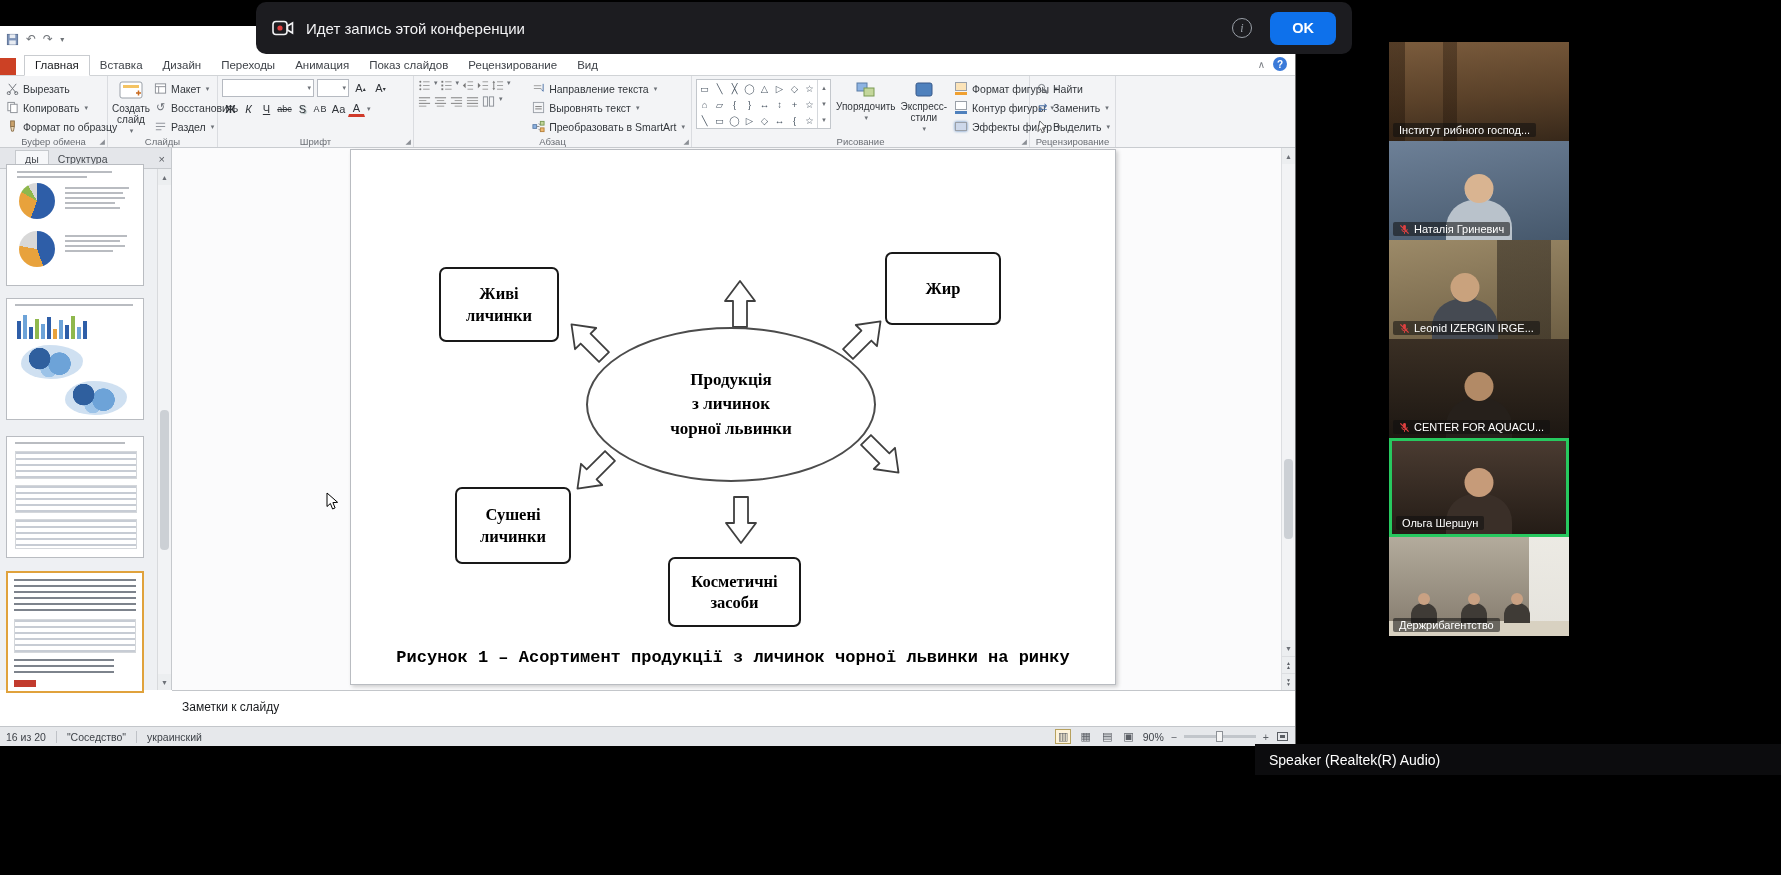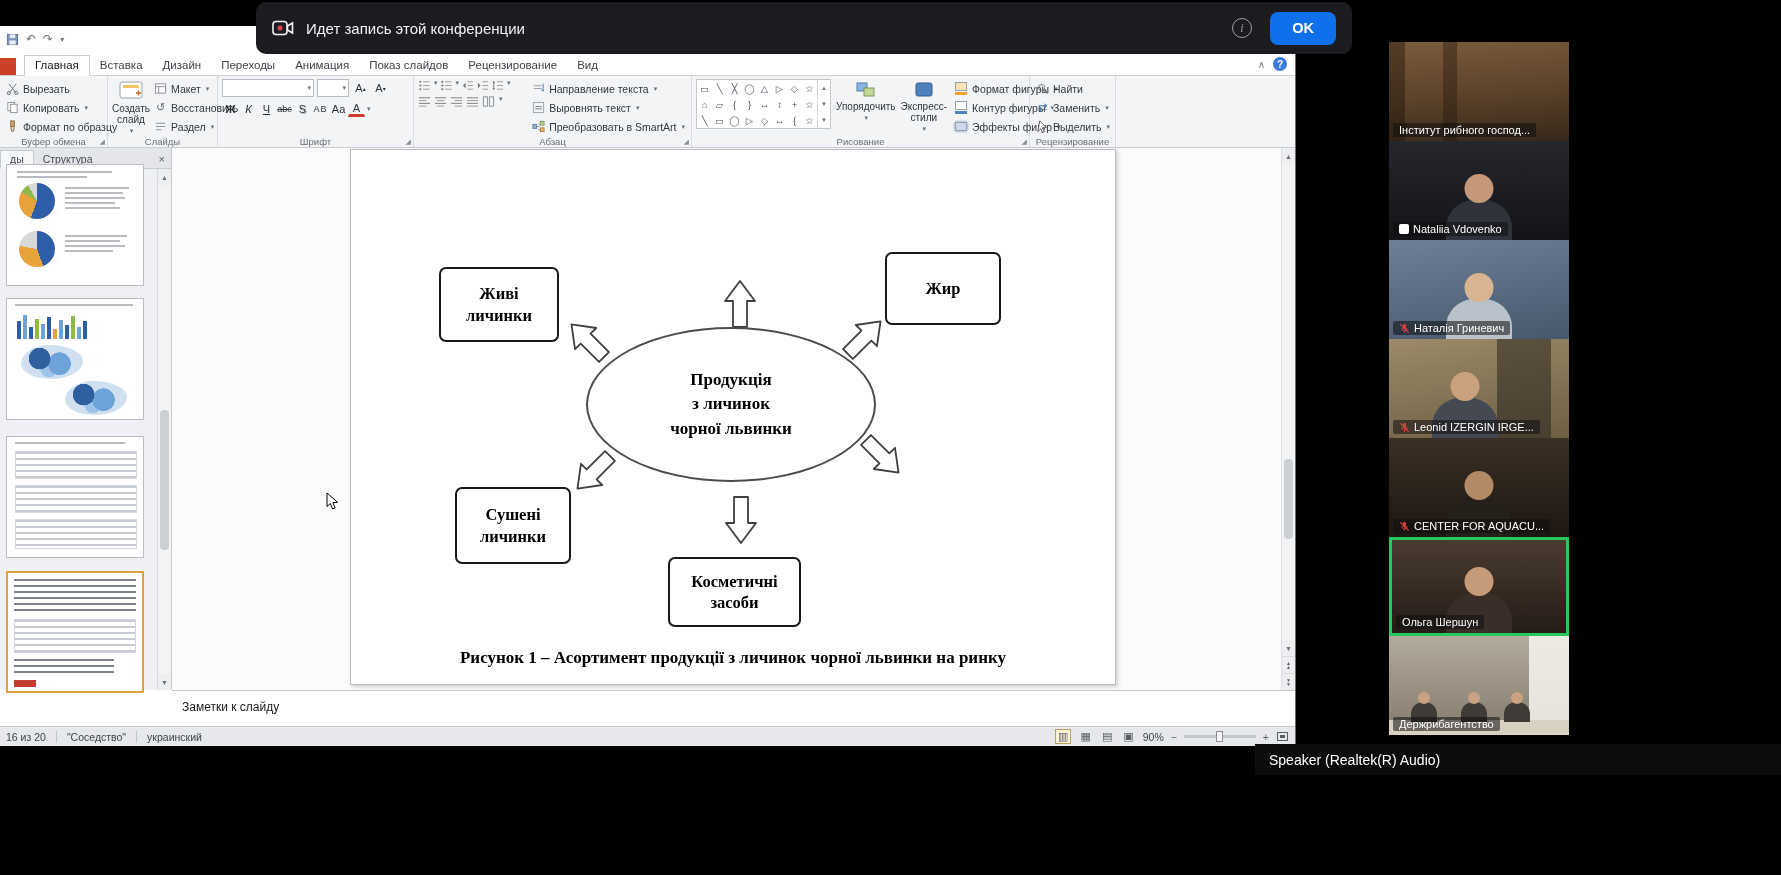--- a/index.html
+++ b/index.html
@@ -38,21 +38,21 @@
   .shapegrid span{display:flex;align-items:center;justify-content:center;font-size:9.5px;color:#4a5663;}
   .shapescroll{width:13px;border-left:1px solid #d5d8dc;display:flex;flex-direction:column;}
   .shapescroll span{flex:1;display:flex;align-items:center;justify-content:center;font-size:6px;color:#6d7177;}
   .swcol{display:flex;flex-direction:column;align-items:center;width:14px;flex:none;}
   .sw{width:12px;height:9px;border:1px solid #9aa0a8;}
   .swbar{width:12px;height:3px;margin-top:1px;}
 
   
   .workspace{position:absolute;top:122px;left:0;right:0;height:542px;background:#fbfbfc;}
   .slide-panel{position:absolute;left:0;top:0;width:172px;height:100%;background:#eef0f3;border-right:1px solid #c6c9cd;}
-  .panel-tabs{height:21px;display:flex;align-items:flex-end;background:#e4e6ea;border-bottom:1px solid #c6c9cd;font-size:10.5px;color:#45494f;}
+  .panel-tabs{height:21px;display:flex;align-items:flex-end;background:#e4e6ea;border-bottom:1px solid #c6c9cd;font-size:10.5px;color:#45494f;padding-left:15px;}
   .ptab{padding:2px 9px 3px;cursor:default;}
   .ptab.active{background:#f6f7f9;border:1px solid #c6c9cd;border-bottom:1px solid #f6f7f9;margin-bottom:-1px;}
   .pclose{margin-left:auto;padding:0 6px 3px;color:#5a5e64;font-size:11px;cursor:default;}
   .thumb{position:absolute;left:6px;width:138px;height:122px;background:#fff;border:1px solid #b9bcc1;overflow:hidden;}
   .thumb.selected{border:2px solid #e0a23c;}
   .pie{position:absolute;border-radius:50%;}
   .legend-lines{position:absolute;display:flex;flex-direction:column;gap:3px;}
   .legend-lines i{display:block;height:2px;background:#b9bcc1;}
   .tinybar{position:absolute;bottom:0;}
   .tablestripe{position:absolute;background:repeating-linear-gradient(180deg,#c7ccd4 0 2px,#ffffff 2px 6px);border:1px solid #d4d7db;}
@@ -75,21 +75,21 @@
   .ethumb{position:absolute;left:2px;right:2px;top:62%;height:80px;border-radius:4px;background:#ccd0d5;}
   .dblbtn{height:17px;display:flex;flex-direction:column;align-items:center;justify-content:center;font-size:5px;line-height:4px;color:#5a5e64;background:#eceef0;border-top:1px solid #dcdee1;}
 
   
   .serif{font-family:"Liberation Serif","DejaVu Serif",serif;}
   .center-ellipse{position:absolute;left:235px;top:177px;width:290px;height:155px;border:2px solid #4c4c4c;border-radius:50%;
     display:flex;align-items:center;justify-content:center;}
   .center-label{font-weight:bold;font-size:17px;line-height:1.45;text-align:center;white-space:pre-line;color:#000;}
   .dbox{position:absolute;border:2.5px solid #191919;border-radius:7px;background:#fff;display:flex;align-items:center;justify-content:center;}
   .dbox span{font-weight:bold;font-size:16.5px;line-height:1.3;text-align:center;white-space:pre-line;color:#000;}
-  .caption{position:absolute;left:0;right:0;top:498px;text-align:center;font-weight:bold;font-size:17px;color:#000;}
+  .caption{position:absolute;left:0;right:0;top:498px;text-align:center;font-weight:bold;font-size:17px;color:#000;font-family:Liberation Mono, monospace;}
   .arrows{position:absolute;inset:0;pointer-events:none;}
 
   
   .notes{position:absolute;left:172px;right:0;top:664px;height:36px;background:#fff;border-top:1px solid #c3c6ca;}
   .notes-label{padding:9px 0 0 10px;font-size:12px;color:#17191c;}
   .statusbar{position:absolute;left:0;right:0;top:700px;height:20px;background:#e6e8eb;border-top:1px solid #c3c6ca;
     display:flex;align-items:center;font-size:10.5px;color:#3f4349;padding:0 6px;gap:10px;}
   .sdiv{width:1px;height:12px;background:#bfc2c7;}
   .sb-right{margin-left:auto;display:flex;align-items:center;gap:7px;}
   .viewic{font-size:11px;color:#5a5e64;padding:0 2px;}
@@ -652,29 +652,20 @@
 </div>
 
 <div class="videos">
 
   <div class="tile t1">
     <div class="name-tag">
       <span>Інститут рибного господ...</span>
     </div>
   </div>
 
-  <div class="tile t2">
-    <div class="person" style="background:#30333b">
-        <span class="head" style="background:#c49878"></span>
-      </div>
-    <div class="name-tag">
-      <span class="badge"></span>
-      <span>Nataliia Vdovenko</span>
-    </div>
-  </div>
 
   <div class="tile t3">
     <div class="person" style="background:#b9c2cb">
         <span class="head" style="background:#d9b491"></span>
       </div>
     <div class="name-tag">
       <svg width="11" height="11" viewBox="0 0 12 12">
           <rect x="4.5" y="1" width="3" height="6" rx="1.5" fill="#e04040"></rect>
           <path d="M3 5.5a3 3 0 0 0 6 0" stroke="#e04040" fill="none"></path>
           <line x1="6" y1="8.5" x2="6" y2="10.8" stroke="#e04040"></line>

